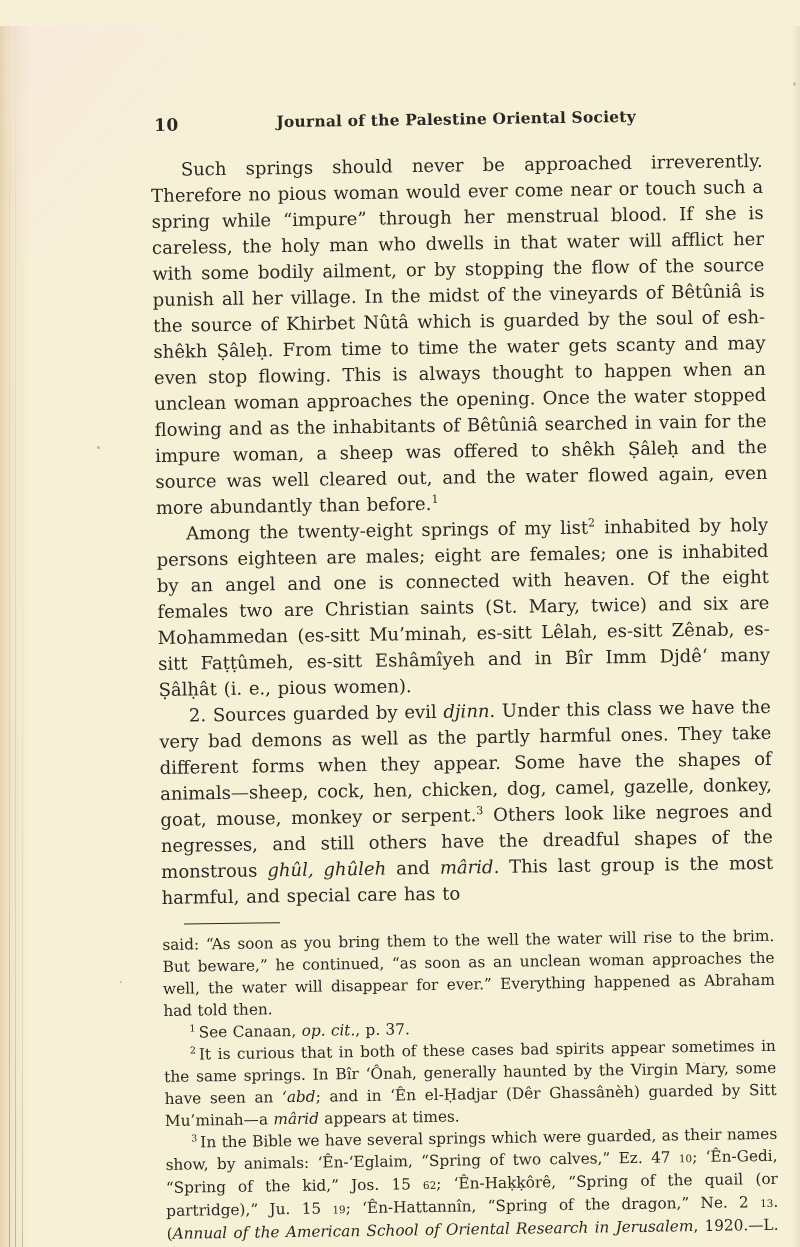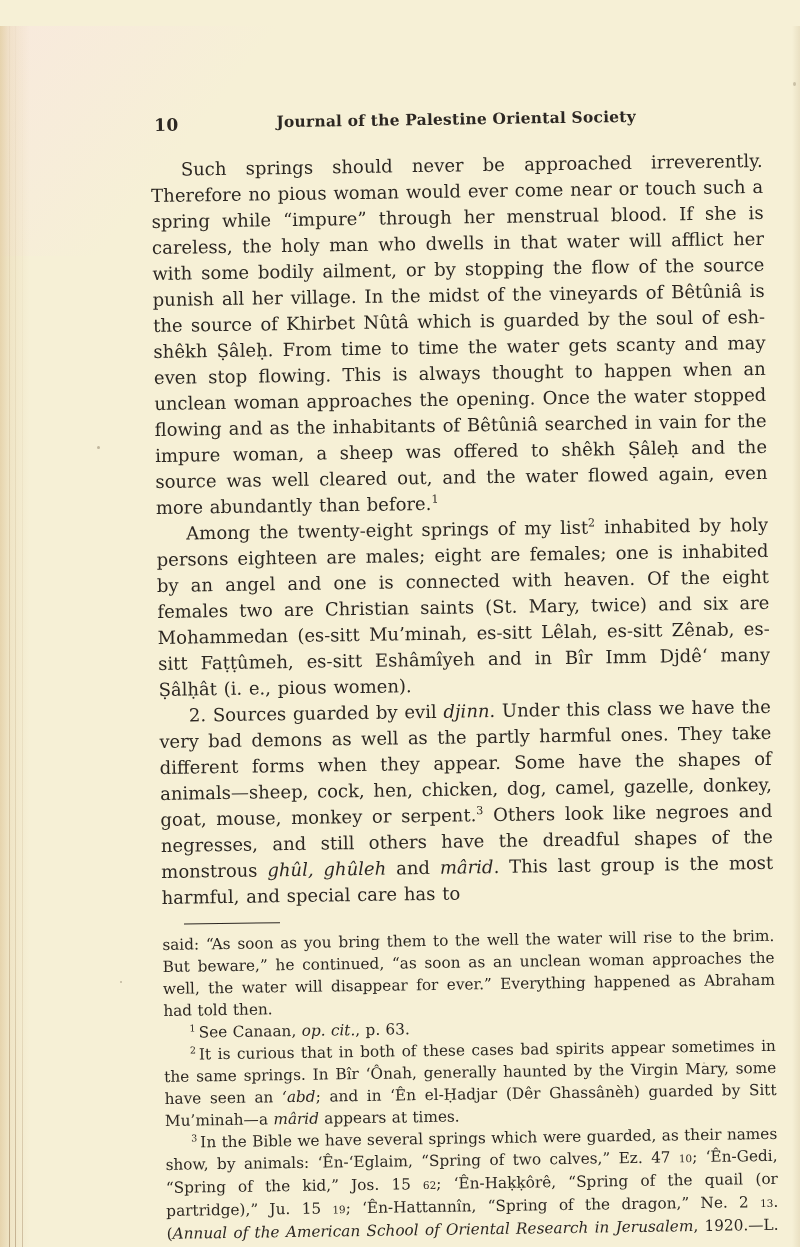--- a/index.html
+++ b/index.html
@@ -92,19 +92,19 @@
     <main class="body-text">
       <p class="para"><span>Such springs should never be approached irreverently.  Therefore no pious woman would ever come near or touch such a spring while “impure” through her menstrual blood.  If she is careless, the holy man who dwells in that water will afflict her with some bodily ailment, or by stopping the flow of the source punish all her village.  In the midst of the vineyards of Bêtûniâ is the source of Khirbet Nûtâ which is guarded by the soul of esh-shêkh Ṣâleḥ.  From time to time the water gets scanty and may even stop flowing.  This is always thought to happen when an unclean woman approaches the opening.  Once the water stopped flowing and as the inhabitants of Bêtûniâ searched in vain for the impure woman, a sheep was offered to shêkh Ṣâleḥ and the source was well cleared out, and the water flowed again, even more abundantly than before.</span><span class="seg-sup">1</span></p>
       <p class="para"><span>Among the twenty-eight springs of my list</span><span class="seg-sup">2</span><span> inhabited by holy persons eighteen are males; eight are females; one is inhabited by an angel and one is connected with heaven.  Of the eight females two are Christian saints (St. Mary, twice) and six are Mohammedan (es-sitt Mu’minah, es-sitt Lêlah, es-sitt Zênab, es-sitt Faṭṭûmeh, es-sitt Eshâmîyeh and in Bîr Imm Djdê‘ many Ṣâlḥât (i. e., pious women).</span></p>
       <p class="para"><span>2. Sources guarded by evil </span><span class="seg-i">djinn</span><span>.  Under this class we have the very bad demons as well as the partly harmful ones.  They take different forms when they appear.  Some have the shapes of animals—sheep, cock, hen, chicken, dog, camel, gazelle, donkey, goat, mouse, monkey or serpent.</span><span class="seg-sup">3</span><span>  Others look like negroes and negresses, and still others have the dreadful shapes of the monstrous </span><span class="seg-i">ghûl, ghûleh</span><span> and </span><span class="seg-i">mârid</span><span>.  This last group is the most harmful, and special care has to</span></p>
     </main>
 
     <div class="footnote-rule"></div>
 
     <section class="footnotes">
       <p class="fn"><span>said: “As soon as you bring them to the well the water will rise to the brim. But beware,” he continued, “as soon as an unclean woman approaches the well, the water will disappear for ever.”  Everything happened as Abraham had told then.</span></p>
-      <p class="fn indent"><span class="fn-marker">1</span><span><span>See Canaan, </span><span class="seg-i">op. cit.</span><span>, p. 63.</span></span></p>
+      <p class="fn indent"><span class="fn-marker">1</span><span><span>See Canaan, </span><span class="seg-i">op. cit.</span><span>, p. 37.</span></span></p>
       <p class="fn indent"><span class="fn-marker">2</span><span><span>It is curious that in both of these cases bad spirits appear sometimes in the same springs.  In Bîr ‘Ônah, generally haunted by the Virgin Mary, some have seen an </span><span class="seg-i">‘abd</span><span>; and in ‘Ên el-Ḥadjar (Dêr Ghassânèh) guarded by Sitt Mu’minah—a </span><span class="seg-i">mârid</span><span> appears at times.</span></span></p>
       <p class="fn indent"><span class="fn-marker">3</span><span><span>In the Bible we have several springs which were guarded, as their names show, by animals: ‘Ên-‘Eglaim, “Spring of two calves,” Ez. 47 </span><span class="seg-vn">10</span><span>; ‘Ên-Gedi, “Spring of the kid,” Jos. 15 </span><span class="seg-vn">62</span><span>; ‘Ên-Haḳḳôrê, “Spring of the quail (or partridge),” Ju. 15 </span><span class="seg-vn">19</span><span>; ‘Ên-Hattannîn, “Spring of the dragon,” Ne. 2 </span><span class="seg-vn">13</span><span>. (</span><span class="seg-i">Annual of the American School of Oriental Research in Jerusalem</span><span>, 1920.—L. B. Paton.)</span></span></p>
     </section>
 
   </div>
 </div>
 
 </body></html>

